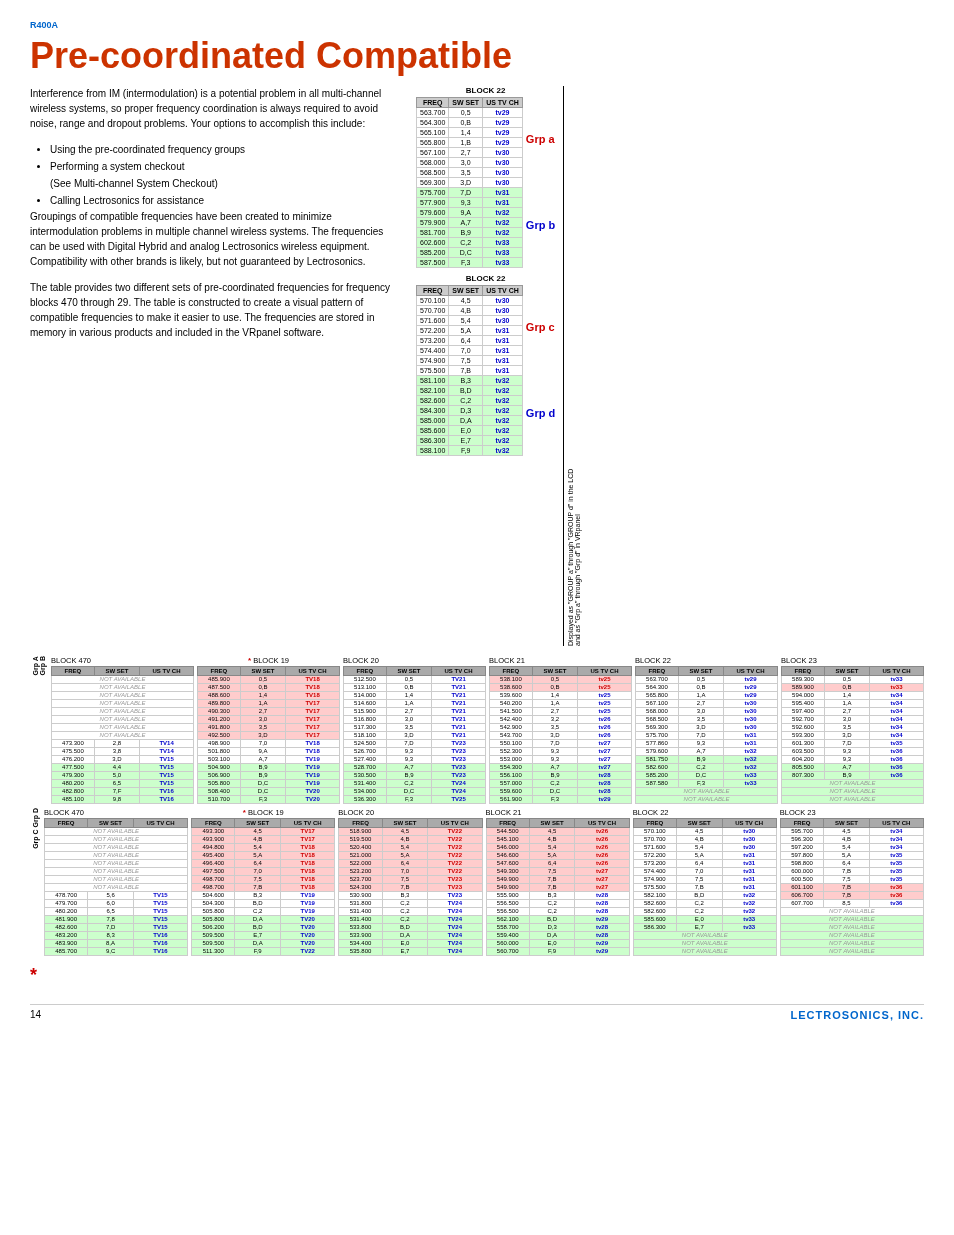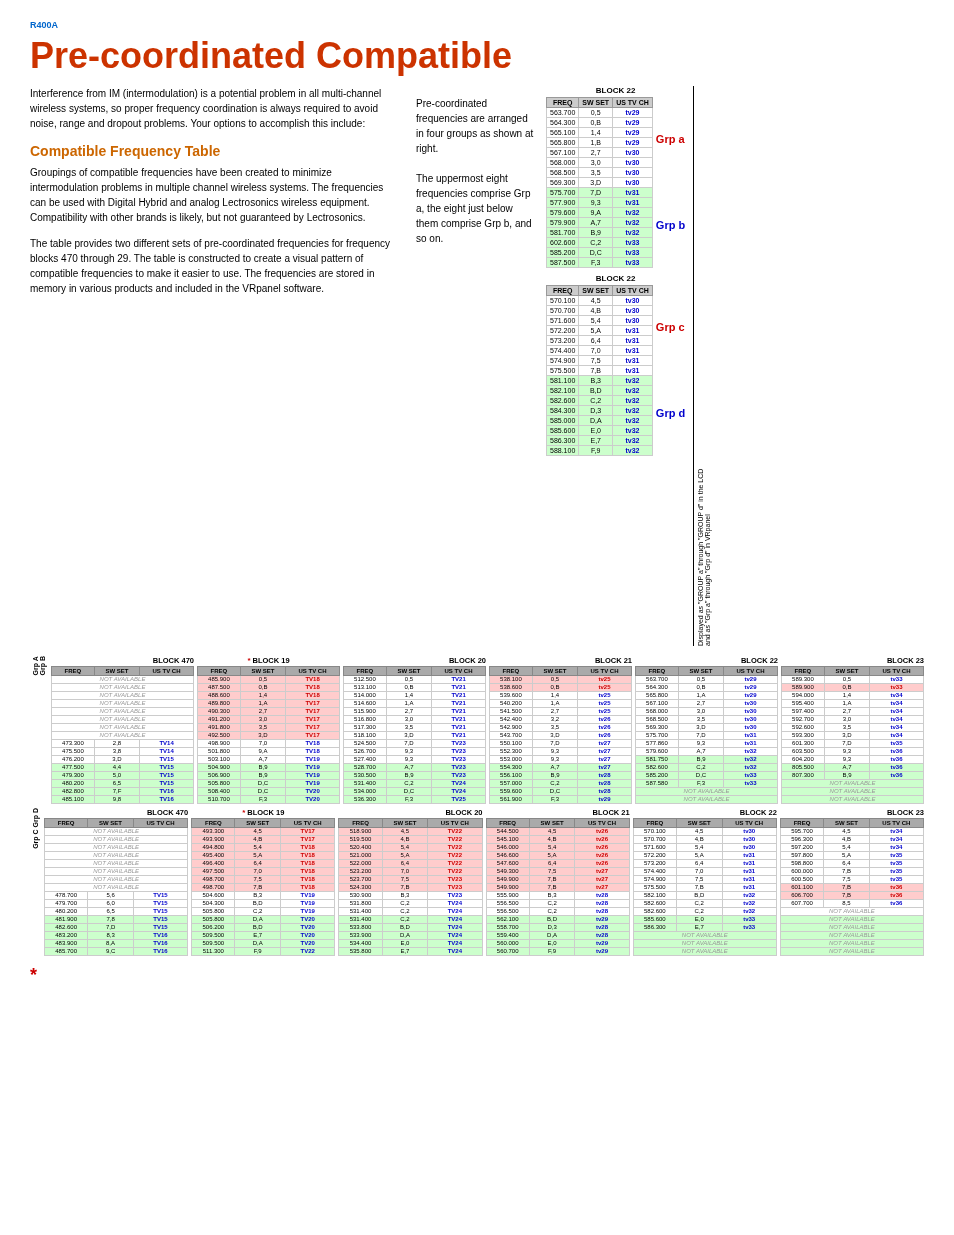--- a/index.html
+++ b/index.html
@@ -105,22 +105,22 @@
       margin-top: 10px;
       font-size: 7px;
     }
 
     .freq-block {
       flex: 1;
     }
 
     .freq-block-title {
       font-size: 7.5px;
-      font-weight: bold;
-      text-align: right;
+      font-weight: normal;
+      text-align: left;
       margin-bottom: 1px;
     }
 
     .freq-table {
       border-collapse: collapse;
       width: 100%;
       font-size: 6.5px;
     }
 
     .freq-table th {
@@ -170,34 +170,33 @@
 <div class="page">
 
   <div class="top-label">R400A</div>
 
   <div class="page-title">Pre-coordinated Compatible</div>
 
   <div class="main-content">
 
     <div class="left-col">
       <p class="intro-text">Interference from IM (intermodulation) is a potential problem in all multi-channel wireless systems, so proper frequency coordination is always required to avoid noise, range and dropout problems. Your options to accomplish this include:</p>
-
-      <div class="section-title">Compatible Frequency Table</div>
+      <ul class="bullet-list">
+        <li>Using the pre-coordinated frequency groups</li>
+        <li>Performing a system checkout<br>(See Multi-channel System Checkout)</li>
+        <li>Calling Lectrosonics for assistance</li>
+      </ul>
+
       <p class="body-text">Groupings of compatible frequencies have been created to minimize intermodulation problems in multiple channel wireless systems. The frequencies can be used with Digital Hybrid and analog Lectrosonics wireless equipment. Compatibility with other brands is likely, but not guaranteed by Lectrosonics.</p>
       <br>
       <p class="body-text">The table provides two different sets of pre-coordinated frequencies for frequency blocks 470 through 29. The table is constructed to create a visual pattern of compatible frequencies to make it easier to use. The frequencies are stored in memory in various products and included in the VRpanel software.</p>
     </div>
 
     <div style="flex:1; display:flex; gap:10px; align-items:flex-start;">
 
-      <div style="flex:0 0 120px; font-size:10px; line-height:1.5; padding-top:10px;">
-        <p>Pre-coordinated frequencies are arranged in four groups as shown at right.</p>
-        <br>
-        <p>The uppermost eight frequencies comprise Grp a, the eight just below them comprise Grp b, and so on.</p>
-      </div>
 
       <div style="display:flex; gap:4px; align-items:flex-start;">
 
         <div style="display:flex; flex-direction:column; gap:6px;">
 
           <div>
             <div class="block-label">BLOCK 22</div>
             <div style="display:flex; align-items:stretch;">
               <table class="small-freq-table">
                 <thead>
@@ -1523,14 +1522,18 @@
         </table>
       </div>
     </div>
 
   </div>
 
   <div style="margin-top: 10px; display:flex; align-items:flex-start; gap:6px;">
     <span style="font-size:18px; font-weight:bold; color:#cc0000; line-height:1;">*</span>
   </div>
 
+  <div class="footer">
+    <span class="footer-page">14</span>
+    <span class="footer-brand">LECTROSONICS, INC.</span>
+  </div>
 
 </div>
 
 </body></html>

